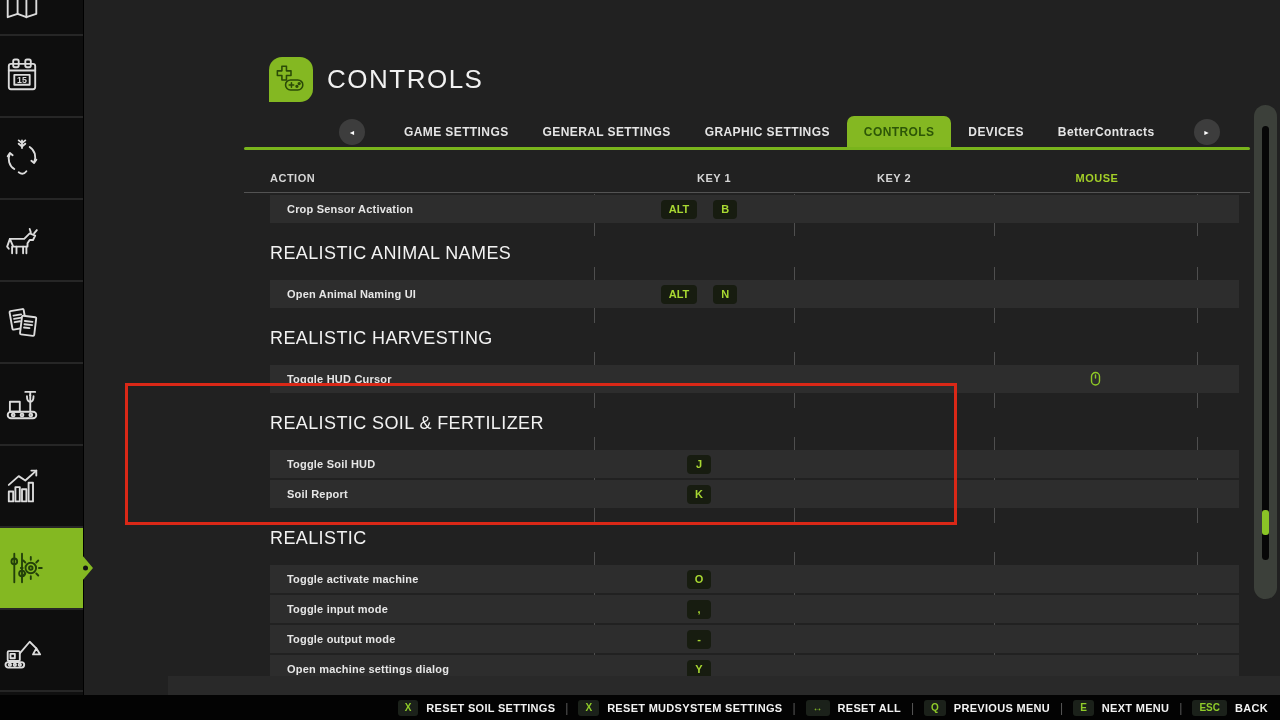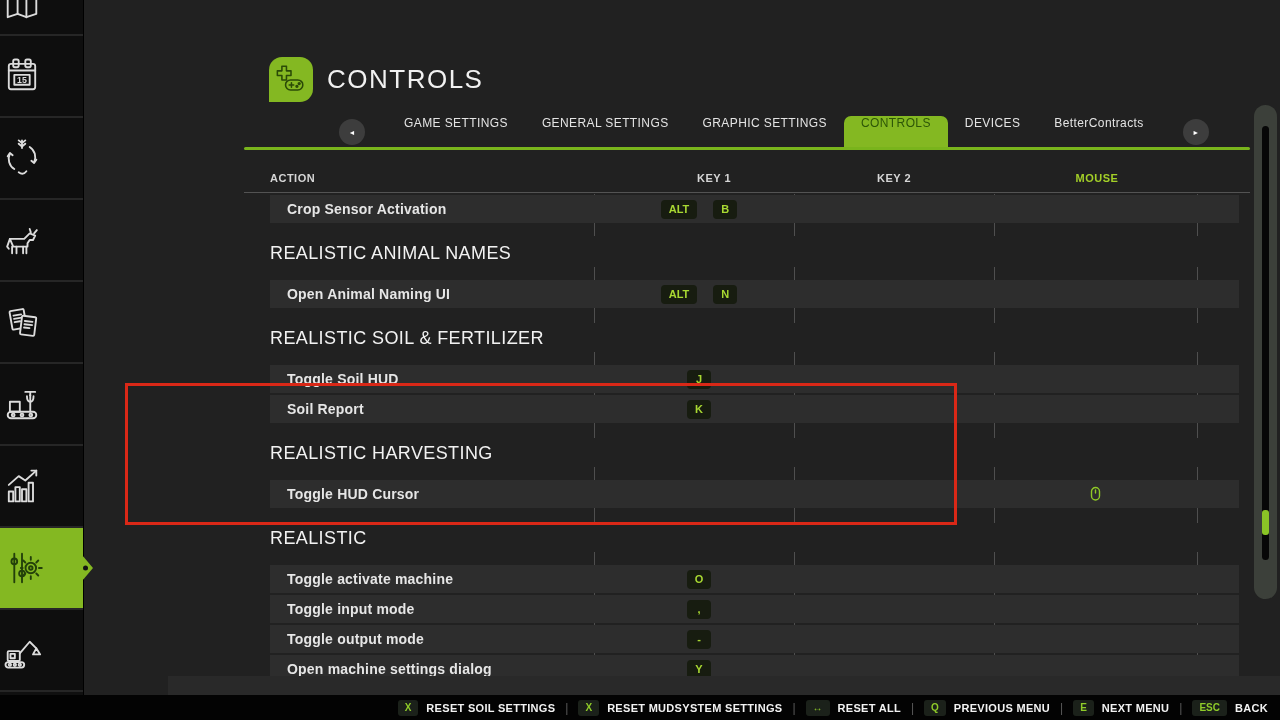--- a/index.html
+++ b/index.html
@@ -23,21 +23,21 @@
   .page-header{position:absolute;left:185px;top:57px;display:flex;align-items:center;gap:14px;}
   .header-icon{width:44px;height:45px;background:#84b822;border-radius:13px 13px 13px 0;display:flex;align-items:center;justify-content:center;}
   .page-title{color:#f1f1f1;font-size:26px;font-weight:500;letter-spacing:1.5px;}
 
   
   .tab-bar{position:absolute;left:255px;top:116px;width:830px;height:32px;display:flex;align-items:center;}
   .pager{width:26px;height:26px;border-radius:50%;background:#3d3d3d;color:#fff;font-size:7px;display:flex;align-items:center;justify-content:center;flex:none;}
   .pager.left{margin-right:22px;}
   .pager.right{margin-left:22px;}
   .tabs{flex:1;display:flex;align-items:stretch;justify-content:center;height:32px;}
-  .tab{display:flex;padding:0 17px;color:#e4e4e4;font-size:12px;font-weight:normal;letter-spacing:.4px;white-space:nowrap;}
+  .tab{display:flex;align-items:center;padding:0 17px;color:#e4e4e4;font-size:12px;font-weight:bold;letter-spacing:.4px;white-space:nowrap;}
   .tab.active{background:#84b822;color:#2d5607;border-radius:7px 7px 0 0;}
   .green-underline{position:absolute;left:160px;top:147px;width:1006px;height:3px;background:#79b41c;border-radius:2px;}
 
   
   .table-head{position:absolute;left:160px;top:172px;width:1006px;height:20px;}
   .th{position:absolute;color:#d6d6d6;font-size:11px;font-weight:bold;letter-spacing:.5px;}
   .th-action{left:26px;}
   .th-key1{left:400px;width:140px;text-align:center;}
   .th-key2{left:580px;width:140px;text-align:center;}
   .th-mouse{left:783px;width:140px;text-align:center;color:#a3cf28;}
@@ -46,21 +46,21 @@
   
   .rows-area{position:absolute;left:186px;top:193px;width:969px;display:flex;flex-direction:column;}
   .section{display:flex;flex-direction:column;}
   .section-title{margin:17px 0 16px 0;color:#f2f2f2;font-size:18px;font-weight:400;letter-spacing:.4px;line-height:22px;}
   .section:first-child .row-group{margin-top:2px;}
   .row-group{position:relative;display:flex;flex-direction:column;}
   .vline{position:absolute;top:-13px;bottom:-13px;width:1px;background:#575757;opacity:.85;}
   .section:first-child .vline{top:-1px;bottom:-11px;}
   .v1{left:324px;}.v2{left:524px;}.v3{left:724px;}.v4{left:927px;}
   .row{position:relative;height:28px;margin-bottom:2px;background:#2d2d2d;}
-  .row-label{position:absolute;left:17px;top:0;line-height:28px;color:#e6e6e6;font-size:14px;font-weight:bold;letter-spacing:.2px;}
+  .row-label{position:absolute;left:17px;top:0;line-height:28px;color:#e6e6e6;font-size:11px;font-weight:bold;letter-spacing:.2px;}
   .keys-cell{position:absolute;left:324px;width:200px;top:0;height:28px;display:flex;align-items:center;justify-content:center;gap:6px;}
   .key2-cell{position:absolute;left:524px;width:200px;top:0;height:28px;}
   .mouse-cell{position:absolute;left:724px;width:203px;top:0;height:28px;display:flex;align-items:center;justify-content:center;}
   .key-badge{background:#171c10;border-radius:4px;color:#a8d832;font-family:"Liberation Sans",sans-serif;font-size:11px;font-weight:bold;padding:3px 8px;min-width:8px;text-align:center;line-height:13px;margin-left:10px;}
 
   
   .red-box{position:absolute;left:125px;top:383px;width:826px;height:136px;border:3px solid #da2817;z-index:20;pointer-events:none;}
 
   .bottom-strip{position:absolute;left:84px;top:676px;width:1196px;height:19px;background:#292929;}
 
@@ -267,45 +267,20 @@
     <div class="row-group">
       <i class="vline v1"></i>
       <i class="vline v2"></i>
       <i class="vline v3"></i>
       <i class="vline v4"></i>
     <div class="row">
     <span class="row-label">Open Animal Naming UI</span>
     <span class="keys-cell">
                 <kbd class="key-badge">ALT</kbd>
                 <kbd class="key-badge">N</kbd>
-              </span>
-    <span class="key2-cell"></span>
-
-  </div>
-          </div>
-  </section>
-        <section class="section">
-    <h2 class="section-title">REALISTIC SOIL &amp; FERTILIZER</h2>
-    <div class="row-group">
-      <i class="vline v1"></i>
-      <i class="vline v2"></i>
-      <i class="vline v3"></i>
-      <i class="vline v4"></i>
-    <div class="row">
-    <span class="row-label">Toggle Soil HUD</span>
-    <span class="keys-cell">
-                <kbd class="key-badge">J</kbd>
-              </span>
-    <span class="key2-cell"></span>
-
-  </div>
-            <div class="row">
-    <span class="row-label">Soil Report</span>
-    <span class="keys-cell">
-                <kbd class="key-badge">K</kbd>
               </span>
     <span class="key2-cell"></span>
 
   </div>
           </div>
   </section>
         <section class="section">
     <h2 class="section-title">REALISTIC HARVESTING</h2>
     <div class="row-group">
       <i class="vline v1"></i>
@@ -319,20 +294,45 @@
     <span class="mouse-cell">
       <svg width="15" height="16" viewBox="0 0 15 16" fill="none" stroke="#8fc926" stroke-width="1.4" stroke-linecap="round">
         <rect x="3.5" y="1.5" width="8" height="12.5" rx="4"></rect>
         <path d="M7.5 4 v3"></path>
       </svg>
     </span>
   </div>
           </div>
   </section>
         <section class="section">
+    <h2 class="section-title">REALISTIC SOIL &amp; FERTILIZER</h2>
+    <div class="row-group">
+      <i class="vline v1"></i>
+      <i class="vline v2"></i>
+      <i class="vline v3"></i>
+      <i class="vline v4"></i>
+    <div class="row">
+    <span class="row-label">Toggle Soil HUD</span>
+    <span class="keys-cell">
+                <kbd class="key-badge">J</kbd>
+              </span>
+    <span class="key2-cell"></span>
+
+  </div>
+            <div class="row">
+    <span class="row-label">Soil Report</span>
+    <span class="keys-cell">
+                <kbd class="key-badge">K</kbd>
+              </span>
+    <span class="key2-cell"></span>
+
+  </div>
+          </div>
+  </section>
+        <section class="section">
     <h2 class="section-title">REALISTIC</h2>
     <div class="row-group">
       <i class="vline v1"></i>
       <i class="vline v2"></i>
       <i class="vline v3"></i>
       <i class="vline v4"></i>
     <div class="row">
     <span class="row-label">Toggle activate machine</span>
     <span class="keys-cell">
                 <kbd class="key-badge">O</kbd>

